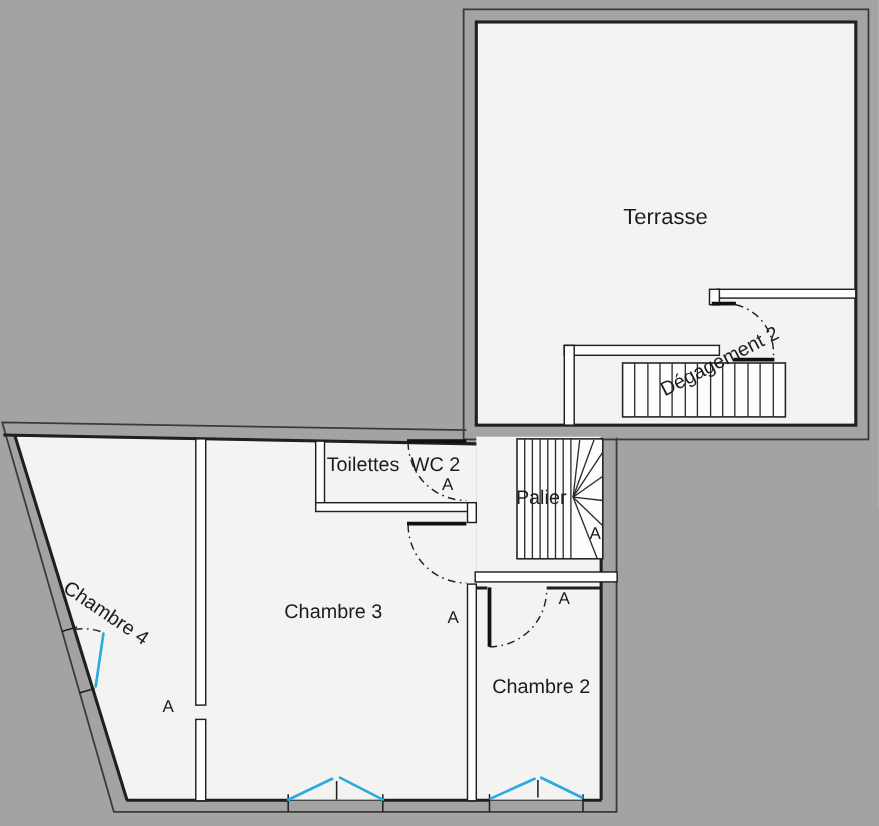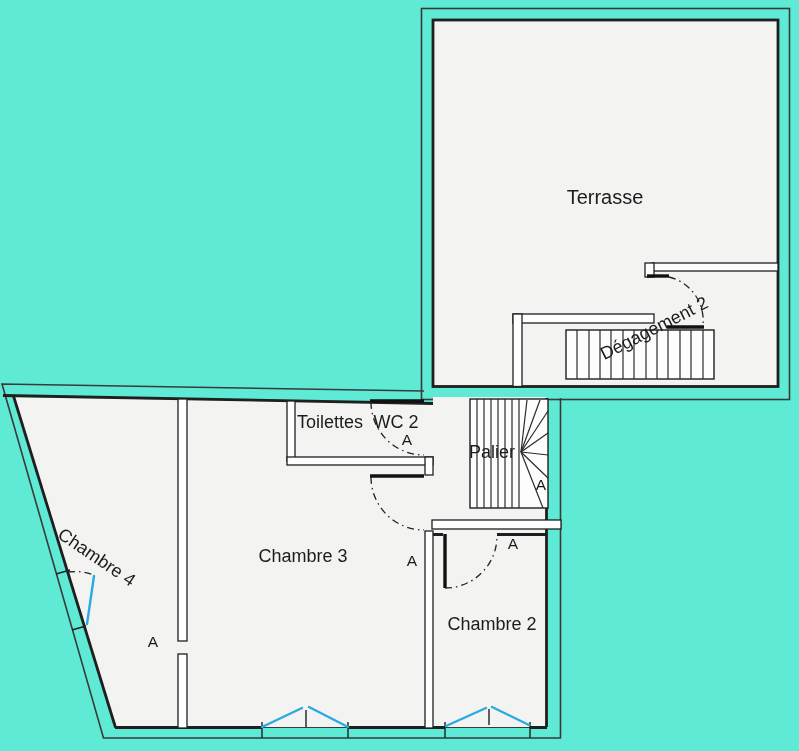--- a/index.html
+++ b/index.html
@@ -1,16 +1,16 @@
 <!DOCTYPE html>
 <html><head>
 <meta charset="utf-8">
 <style>
   html,body{margin:0;padding:0;background:#ffffff;}
-  .stage{position:relative;width:799px;height:751px;background:#5eead4;overflow:hidden;}
+  .stage{position:relative;width:799px;height:751px;background:#a3a3a3;overflow:hidden;}
   svg{display:block;}
   svg text{font-family:"Liberation Sans", sans-serif;fill:#1c1c1c;}
   .room-lbl{font-size:18px;}
   .room-lbl-big{font-size:20px;}
   .door-tag{font-size:15.5px;}
   .wall-thin{stroke:#3a3a3a;stroke-width:1.6;fill:none;}
   .wall-thick{stroke:#1f1f1f;stroke-width:2.8;fill:none;}
   .wall-band{fill:#ffffff;stroke:#1f1f1f;stroke-width:1.3;}
   .leaf{stroke:#111111;stroke-width:3.4;fill:none;}
   .arc{stroke:#222222;stroke-width:1.3;fill:none;stroke-dasharray:7 4 1.5 4;}

